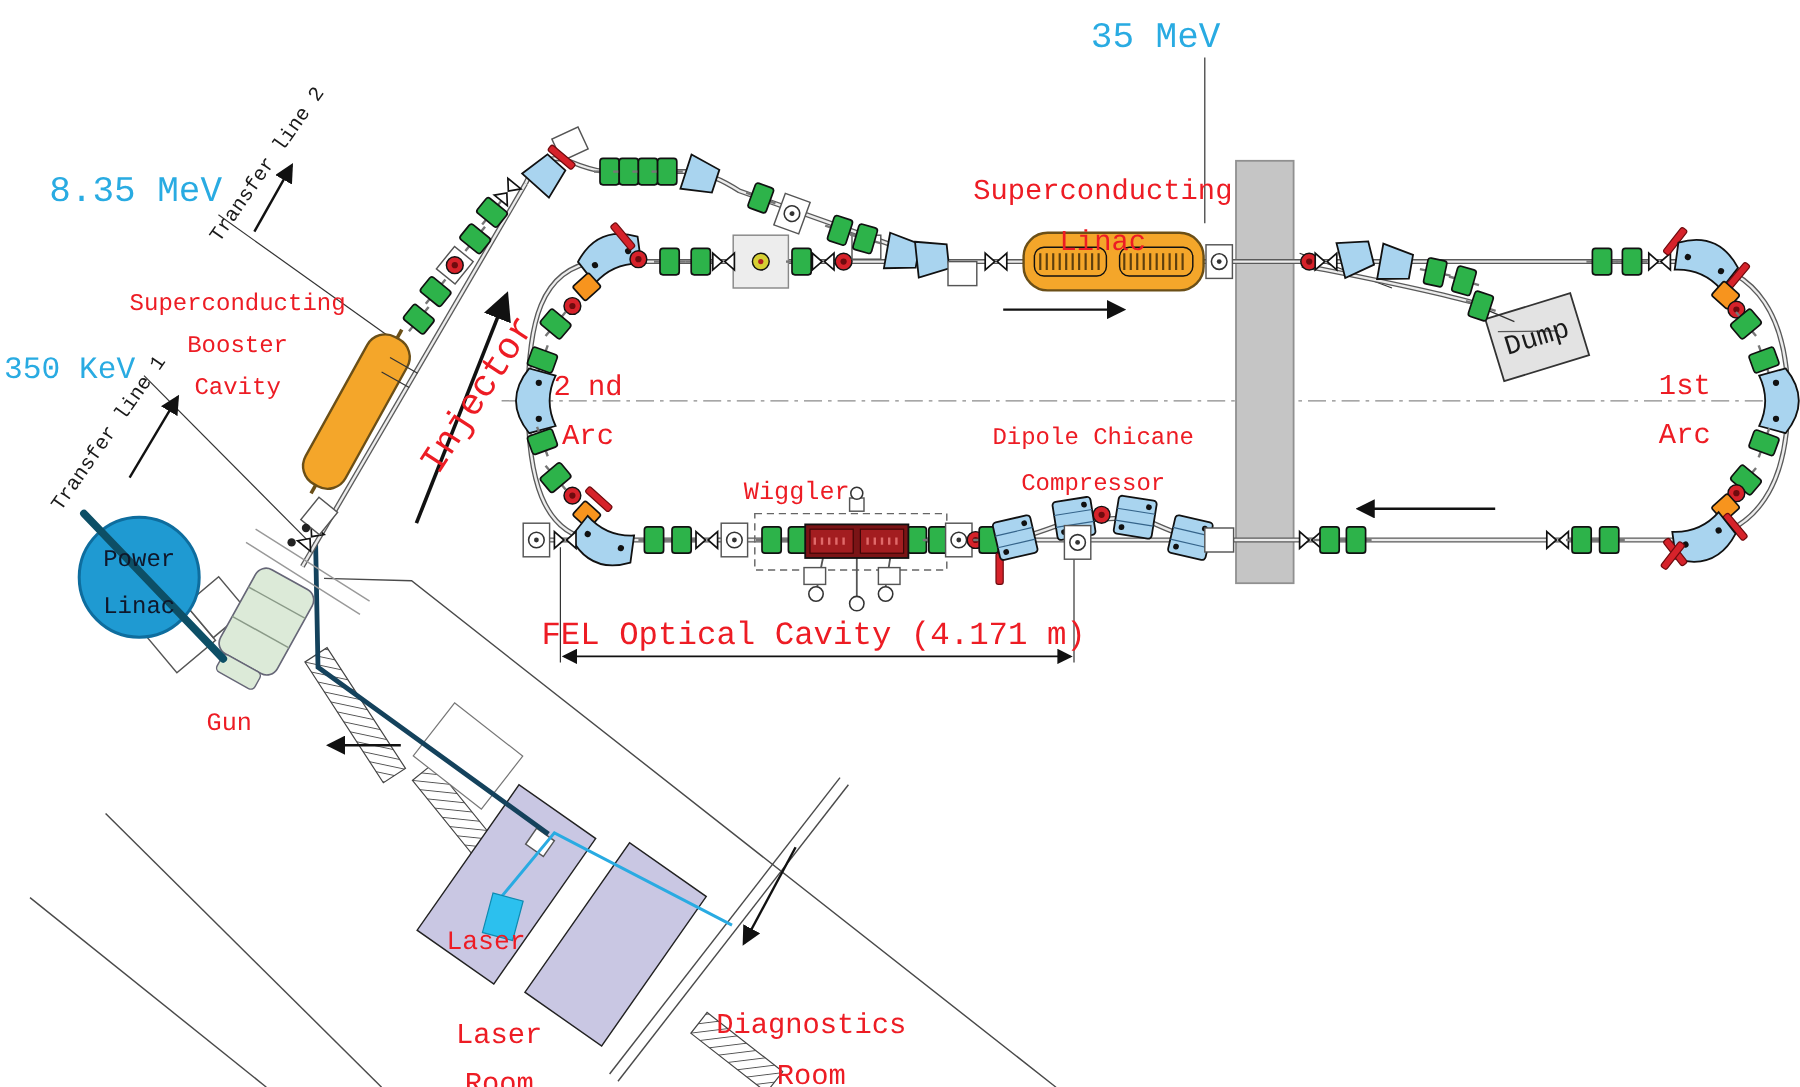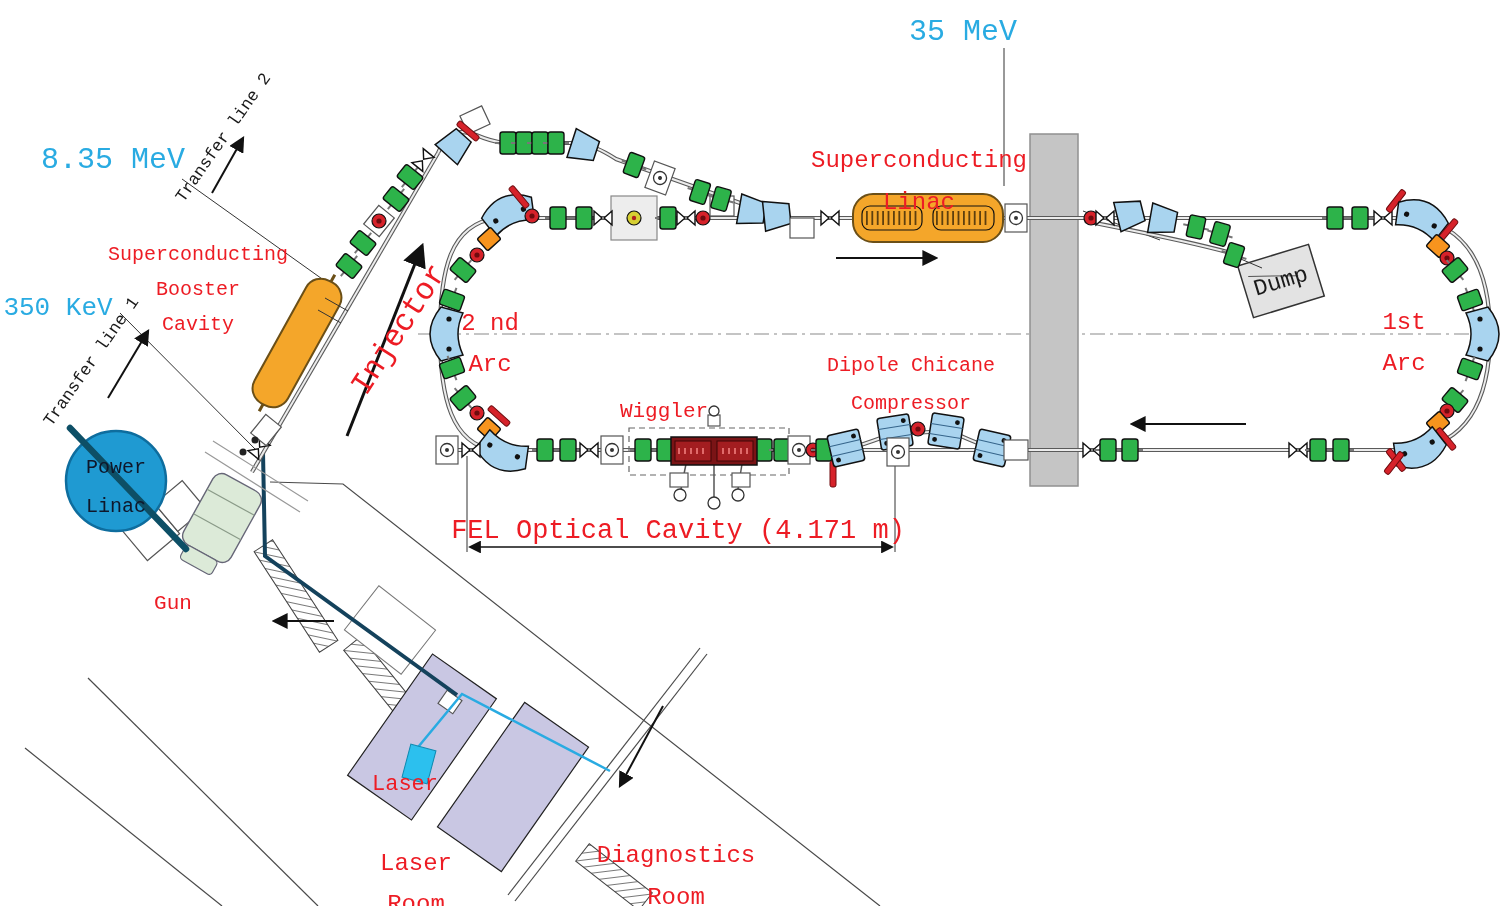--- a/index.html
+++ b/index.html
@@ -379,21 +379,21 @@
   <span>Dipole Chicane</span>
   <span>Compressor</span>
 </div>
 
 <div class="lbl" style="left:664px;top:412px;font-size:21px">Wiggler</div>
 
 <div class="lbl" style="left:678px;top:531px;font-size:27px">FEL Optical Cavity (4.171 m)</div>
 
 <div class="lbl blk" style="left:1281px;top:282px;font-size:23px;transform:translate(-50%,-50%) rotate(-17deg)">Dump</div>
 
-<div class="lbl" style="left:173px;top:604px;font-size:21px">Gun</div>
+<div class="lbl" style="left:191px;top:604px;font-size:21px">Gun</div>
 
 <div class="lbl wht" style="left:116px;top:479px;font-size:20px;line-height:23px">
   <span>Power</span>
   <span>Linac</span>
 </div>
 
 <div class="lbl" style="left:405px;top:785px;font-size:22px">Laser</div>
 
 <div class="lbl" style="left:416px;top:876px;font-size:24px;line-height:25px">
   <span>Laser</span>

